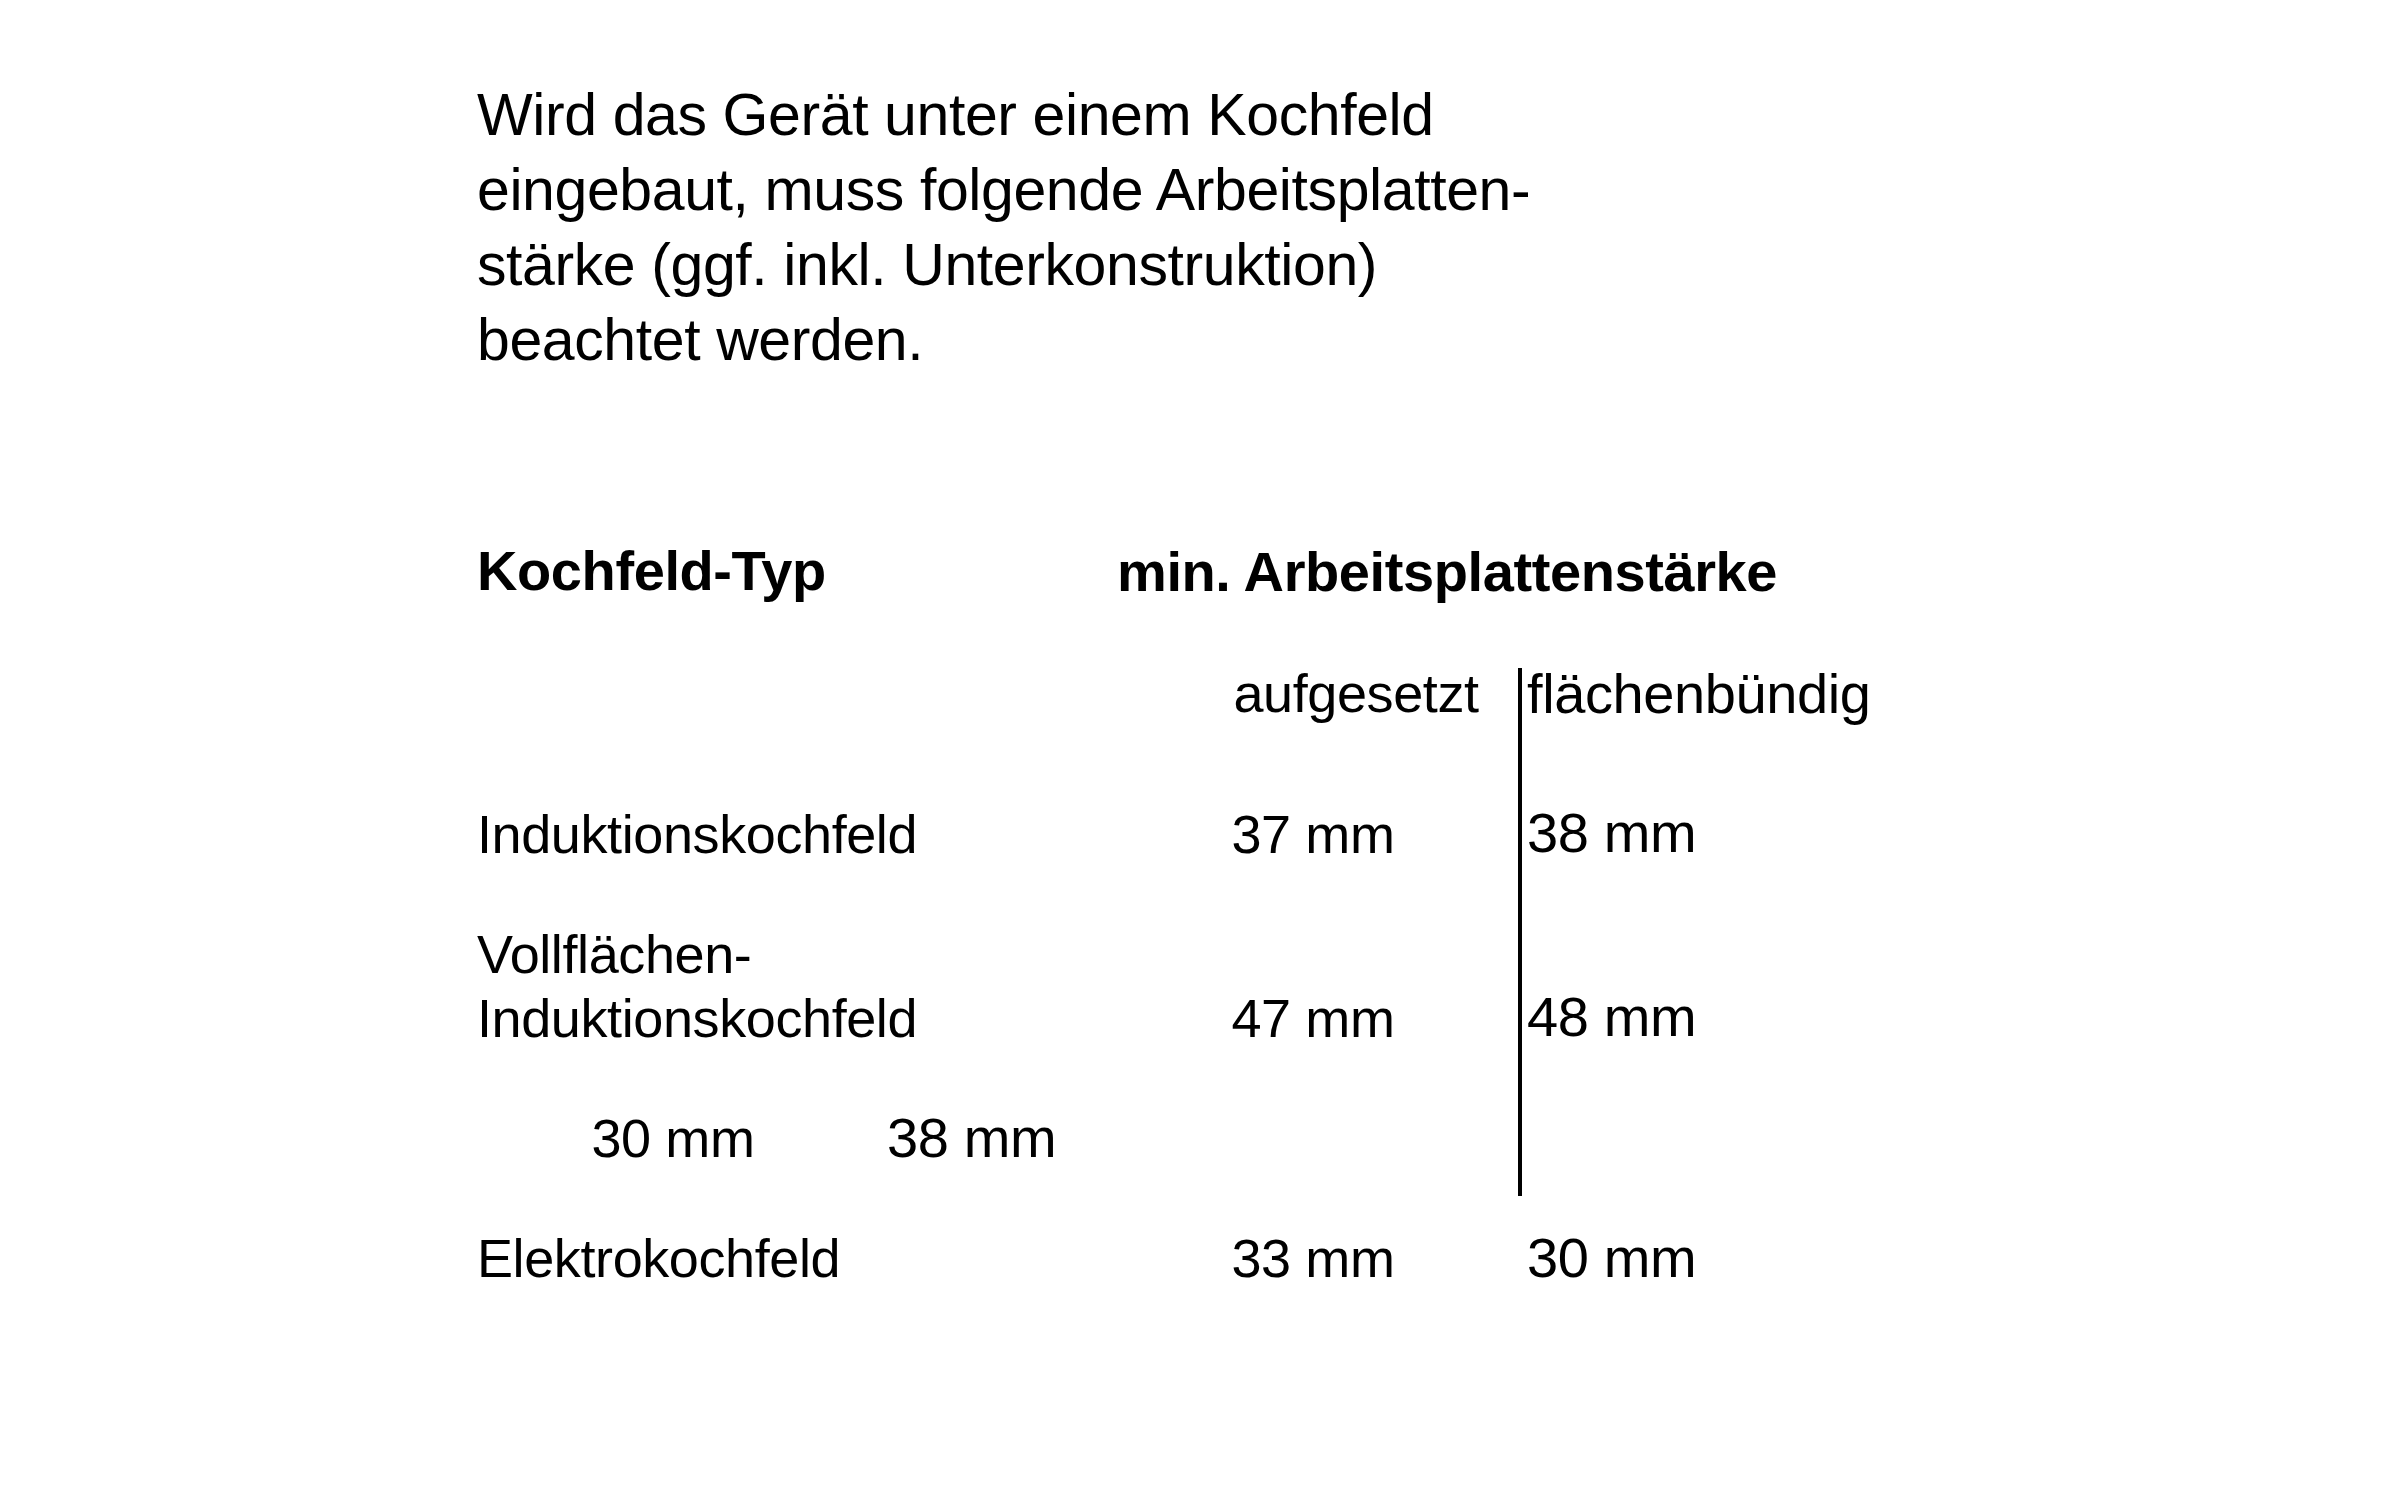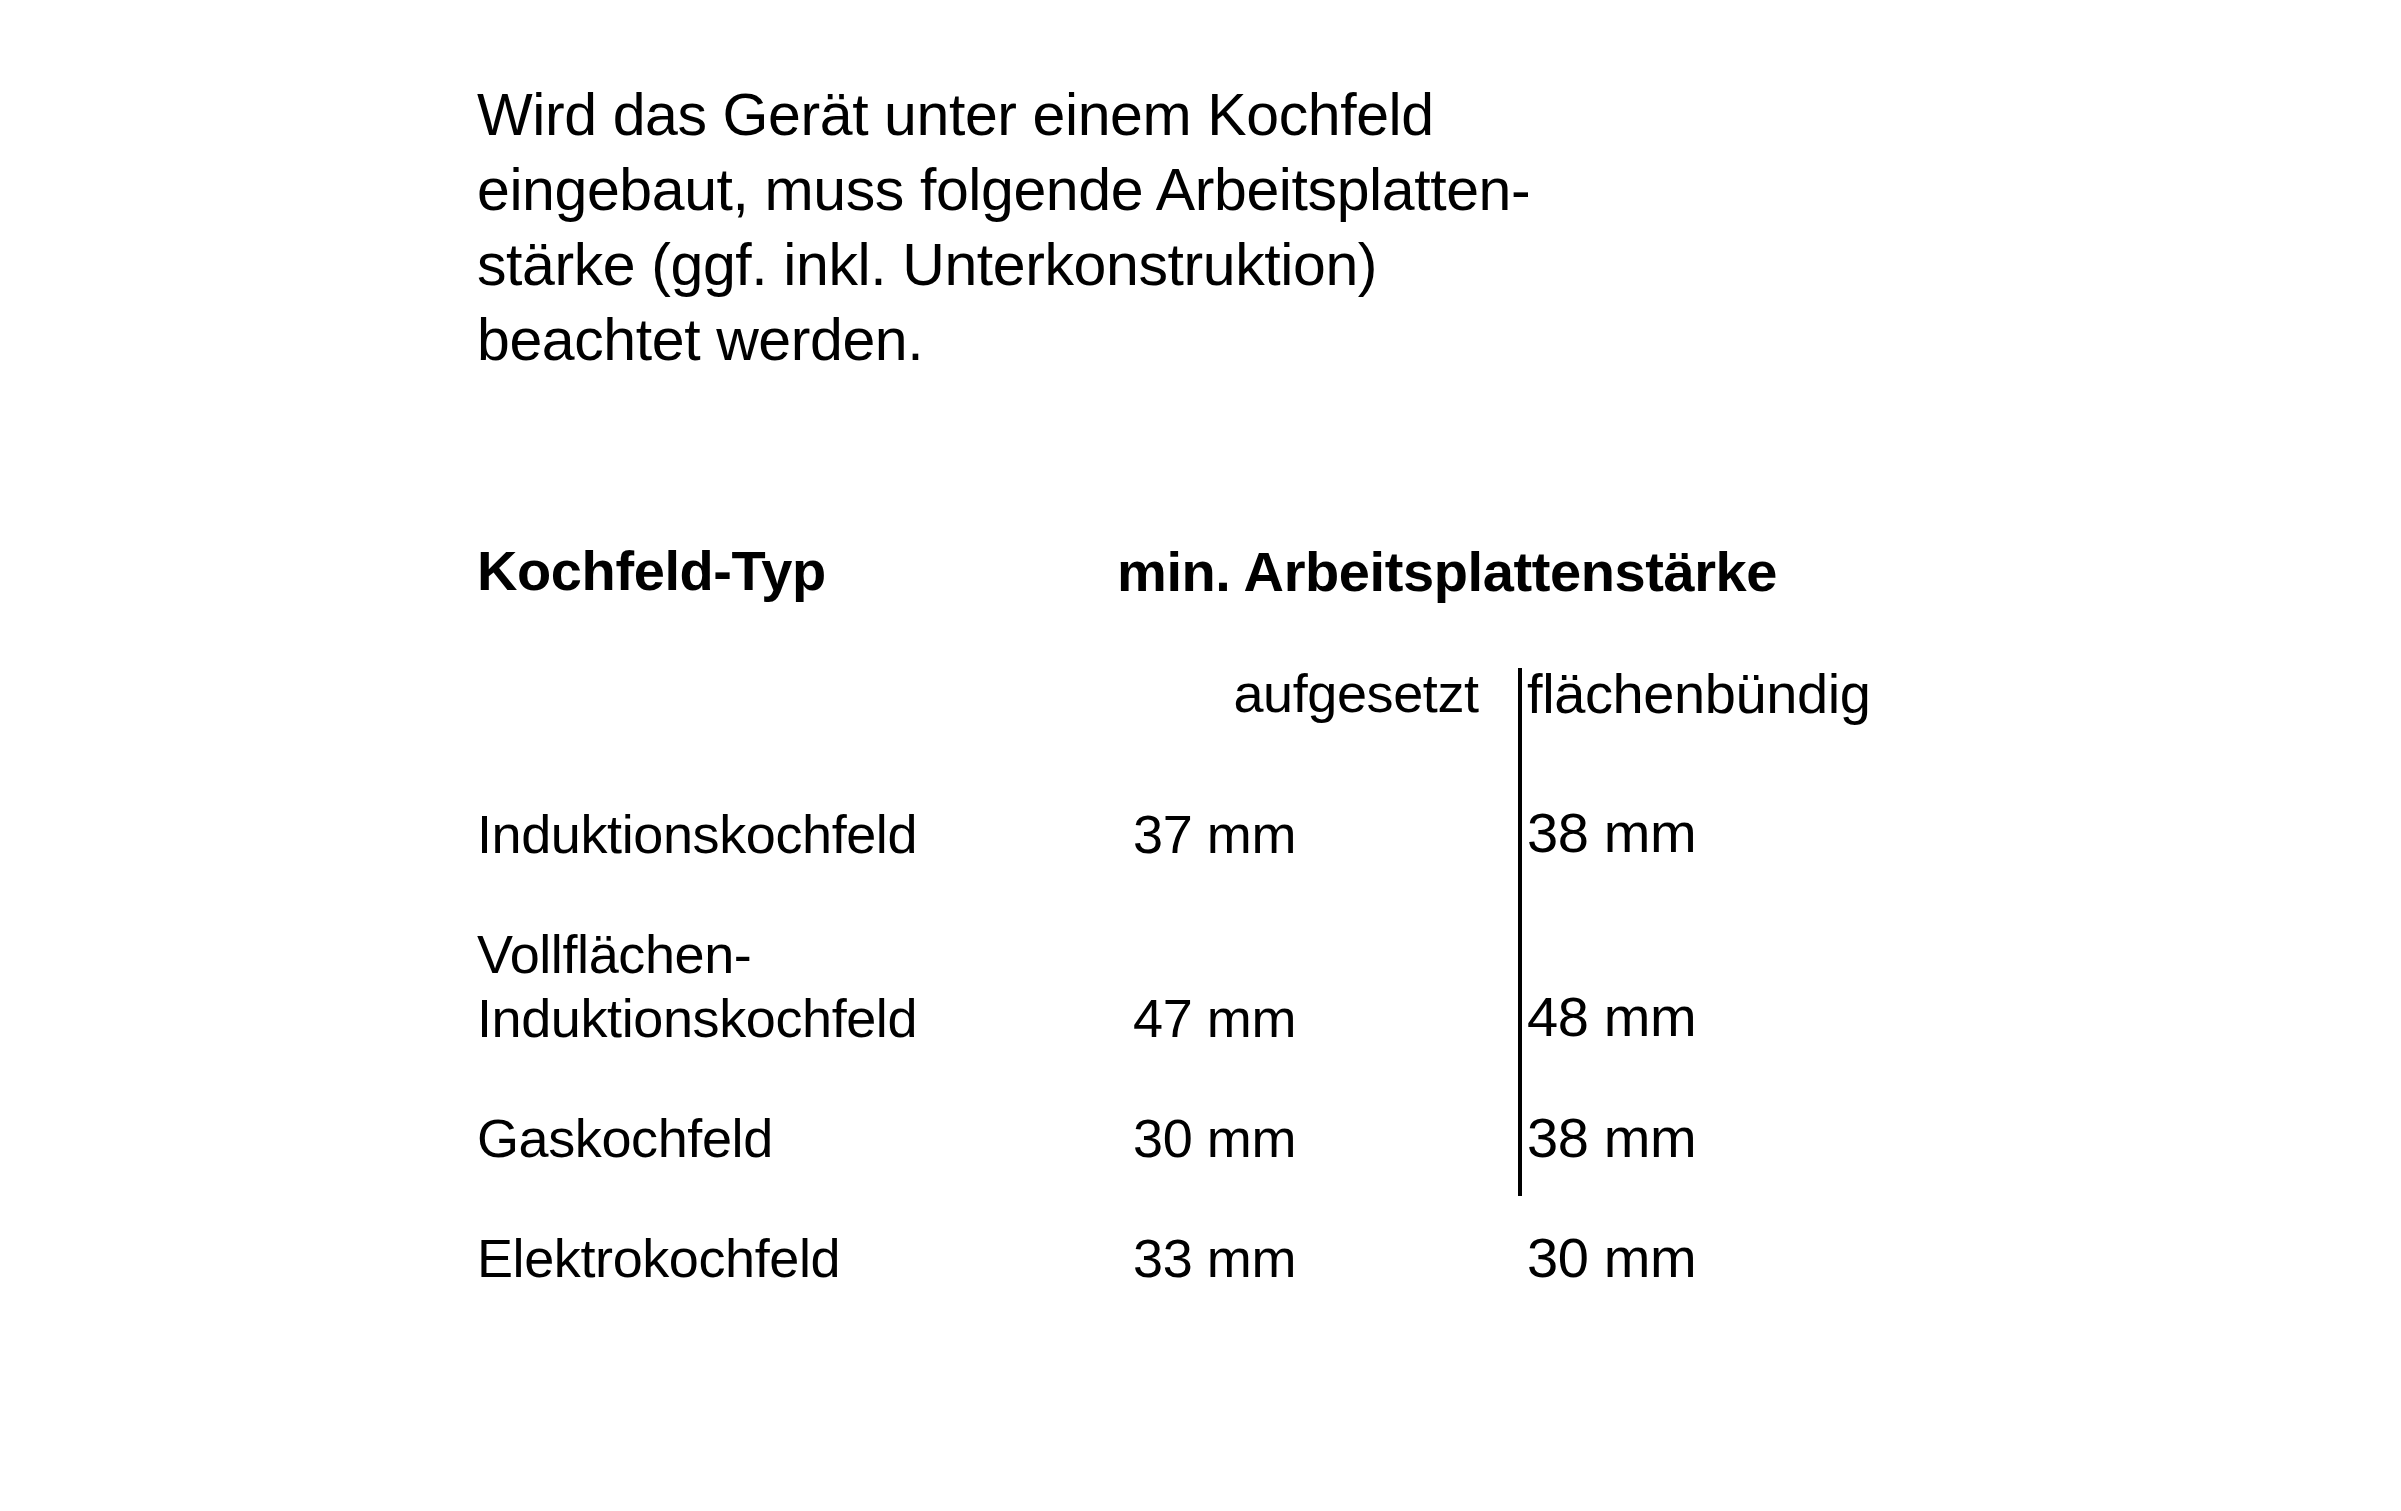--- a/index.html
+++ b/index.html
@@ -108,21 +108,21 @@
   
   .data-row {
     min-height: 98px;
     padding-top: 22.4px;
   }
   .data-row.tall {
     min-height: 160px;
     padding-top: 24px;
   }
   .data-row .col-a {
-    text-align: left;
+    text-align: center;
     padding-left: 16px;
     box-sizing: border-box;
     margin-top: 16px;
   }
 
   
   .divider {
     position: absolute;
     left: 1041px;
     top: 160px;
@@ -166,21 +166,20 @@
     </div>
 
     <div class="row data-row tall">
       <div class="col-type pre">Vollflächen-
 Induktionskochfeld</div>
       <div class="col-a nowrap">47 mm</div>
       <div class="col-b nowrap">48 mm</div>
     </div>
 
     <div class="row data-row">
-      <div class="col-type nowrap">Gaskochfeld</div>
       <div class="col-a nowrap">30 mm</div>
       <div class="col-b nowrap">38 mm</div>
     </div>
 
     <div class="row data-row">
       <div class="col-type nowrap">Elektrokochfeld</div>
       <div class="col-a nowrap">33 mm</div>
       <div class="col-b nowrap">30 mm</div>
     </div>
 

